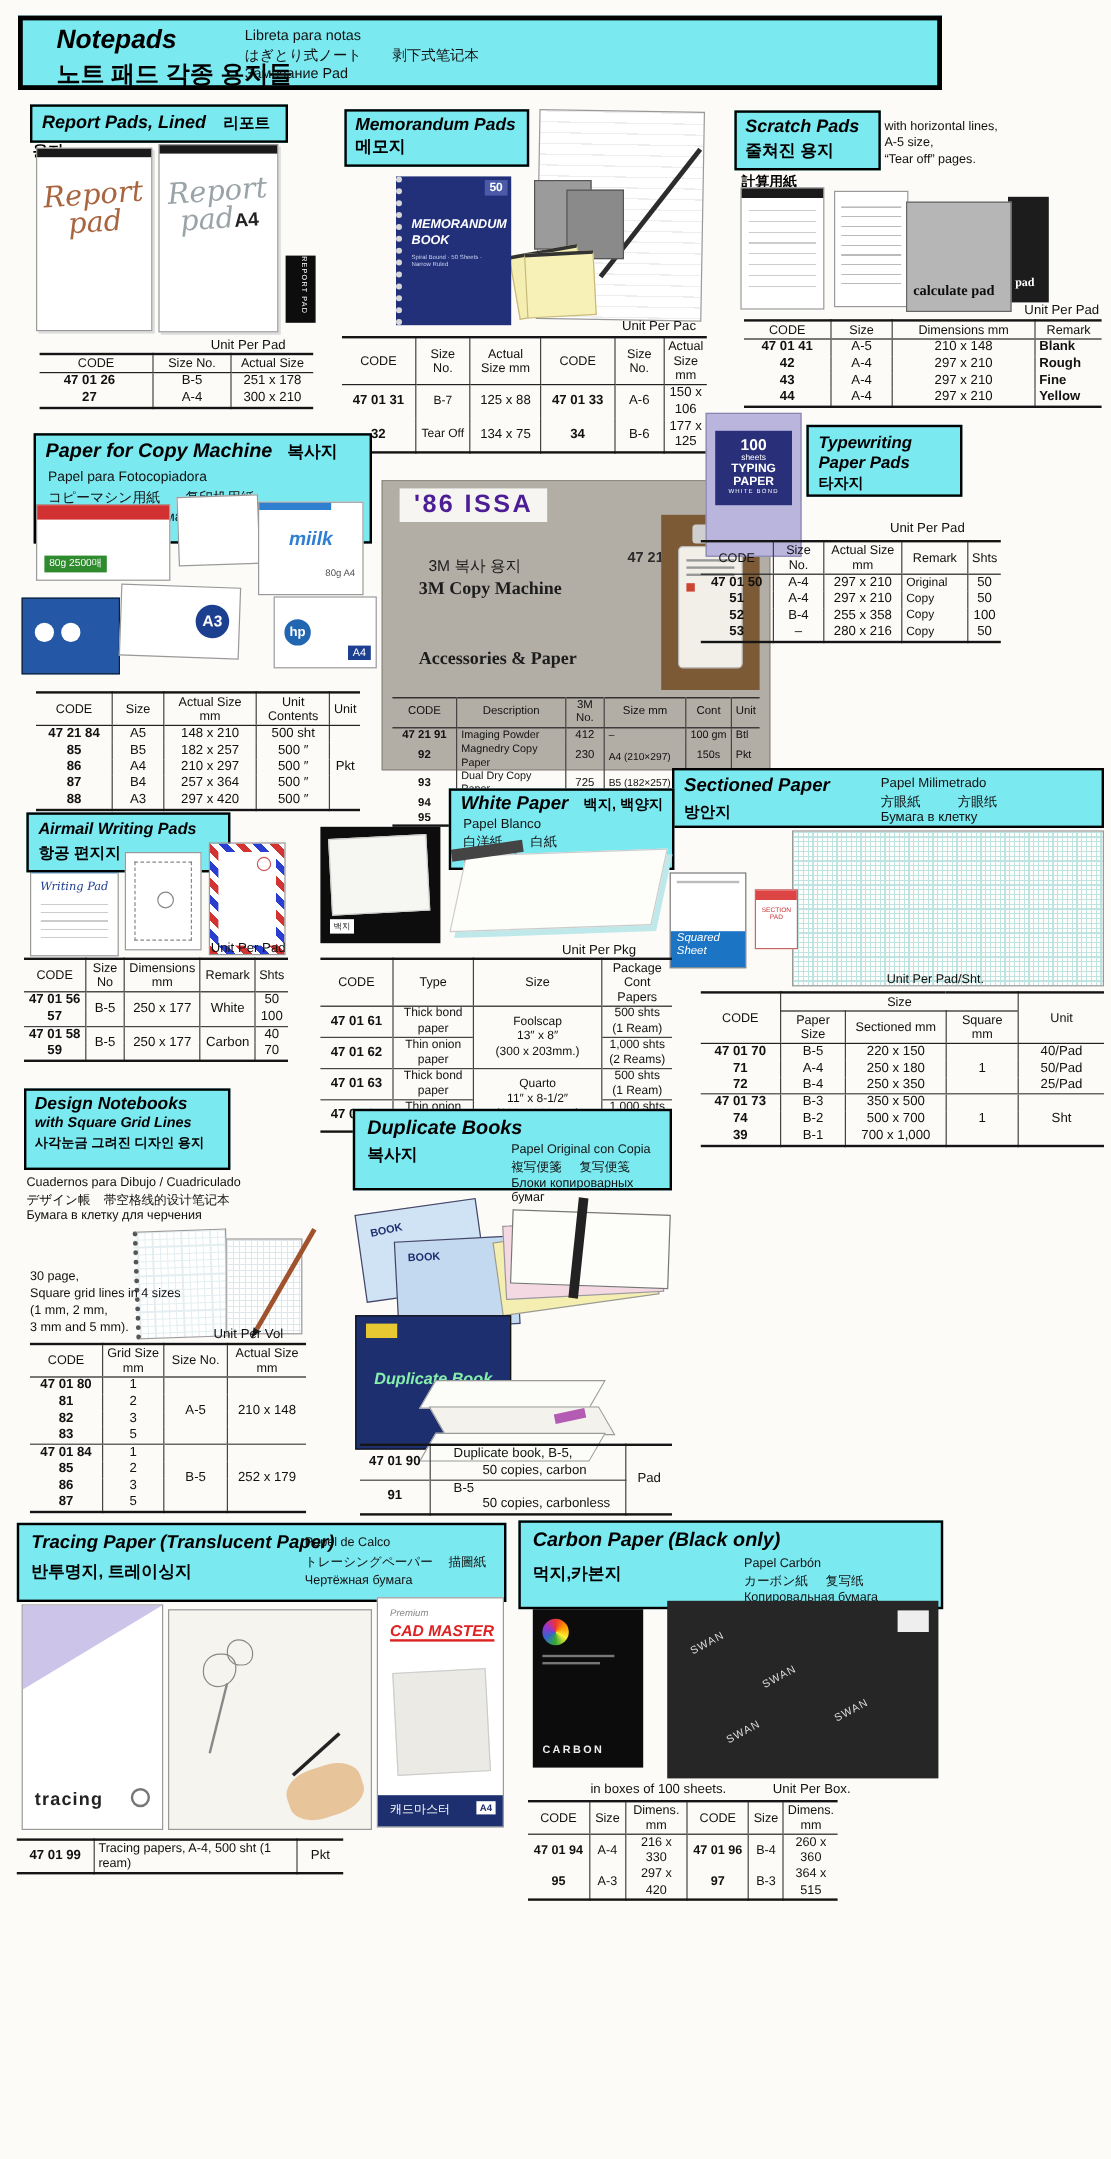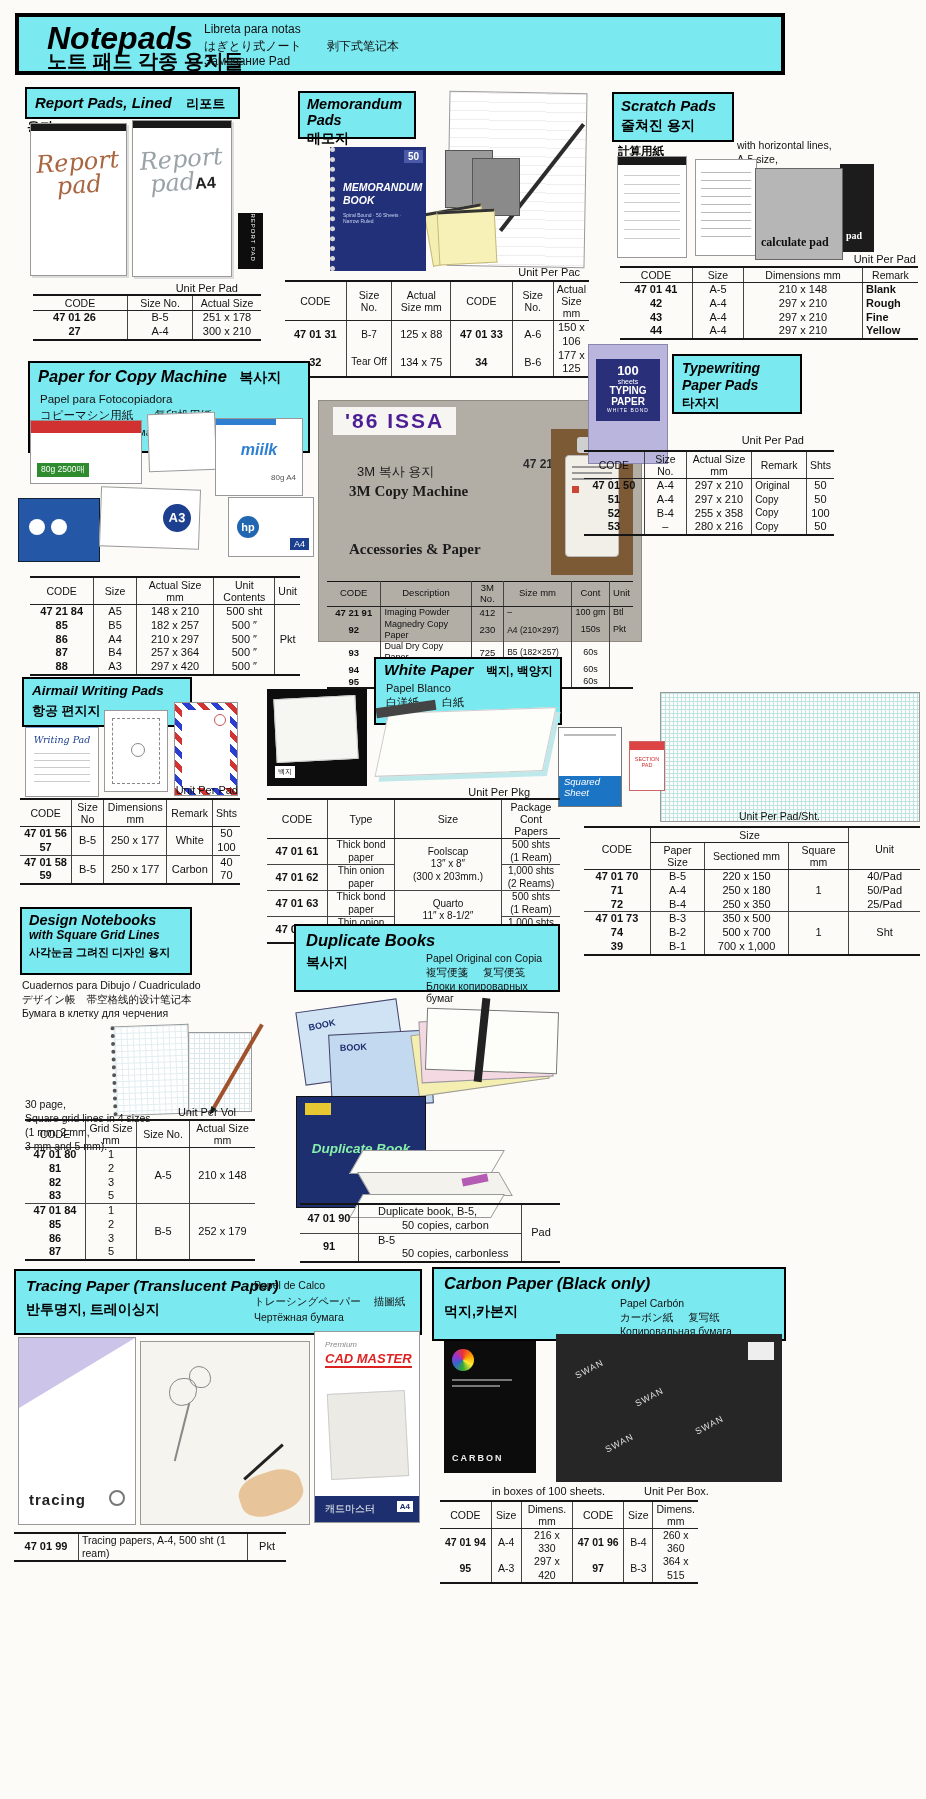--- a/index.html
+++ b/index.html
@@ -2,38 +2,38 @@
 <html><head>
 <meta charset="utf-8">
 <style>
   html,body{margin:0;padding:0;background:#e7e7e4;}
   .page{position:relative;width:926px;height:1799px;background:#fcfbf8;font-family:"Liberation Sans",sans-serif;color:#111;overflow:hidden;}
   .abs{position:absolute;}
   .cyan{background:#7be9f0;border:2px solid #000;box-sizing:border-box;}
   .ttl{font-style:italic;font-weight:bold;color:#000;}
   .kob{font-weight:bold;color:#000;}
   .lab{font-size:11px;color:#111;}
-  .tiny{font-size:10.5px;color:#111;line-height:14px;margin-top:40px;}
+  .tiny{font-size:10.5px;color:#111;line-height:14px;}
   .tbl{border-collapse:collapse;color:#111;border-top:2px solid #151515;border-bottom:2px solid #151515;background:transparent;}
   .tbl th{font-weight:normal;font-size:10.5px;padding:1px 3px;border-bottom:1px solid #222;text-align:center;line-height:1.15;}
   .tbl td{padding:0 3px;font-size:11px;line-height:1.25;}
   .vl{border-left:1px solid #444;}
   .code{font-weight:bold;text-align:center;white-space:nowrap;}
   .ctr{text-align:center;}
   .sep td{border-top:1px solid #444;}
   .pad{background:#fff;border:1px solid #999;box-sizing:border-box;}
   .script{font-family:"DejaVu Serif",serif;font-style:italic;line-height:0.95;text-align:center;}
 </style>
 </head>
 <body>
 
 <div class="page">
 
   <div class="abs cyan" style="left:15px;top:13px;width:770px;height:62px;border-width:4px;">
-    <div class="abs ttl" style="left:28px;top:3px;font-size:32px;text-align:right;">Notepads</div>
+    <div class="abs ttl" style="left:28px;top:3px;font-size:22px;text-align:right;">Notepads</div>
     <div class="abs kob" style="left:28px;top:31px;font-size:20px;">노트 패드 각종 용지들</div>
     <div class="abs" style="left:185px;top:5px;font-size:12px;">Libreta para notas</div>
     <div class="abs" style="left:185px;top:21px;font-size:12px;">
       <span>はぎとり式ノート</span>
       <span style="margin-left:22px;">剥下式笔记本</span>
     </div>
     <div class="abs" style="left:185px;top:37px;font-size:12px;">Замечание Pad</div>
   </div>
 
   <div class="abs cyan" style="left:25px;top:87px;width:215px;height:32px;">
@@ -76,21 +76,21 @@
         <td class="vl ctr">251 x 178</td>
       </tr>
         <tr>
         <td class="code" style="padding-right:14px;">27</td>
         <td class="vl ctr">A-4</td>
         <td class="vl ctr">300 x 210</td>
       </tr>
       </tbody>
   </table>
 
-  <div class="abs cyan" style="left:298px;top:91px;width:118px;height:48px;">
+  <div class="abs cyan" style="left:287px;top:91px;width:154px;height:48px;">
     <div class="ttl" style="font-size:14.5px;margin:3px 0 0 7px;">Memorandum Pads</div>
     <div class="kob" style="font-size:14px;margin:2px 0 0 7px;">메모지</div>
   </div>
   <div class="abs pad" style="left:448px;top:92px;width:138px;height:175px;transform:rotate(1deg);background-image:repeating-linear-gradient(#eee 0 1px, transparent 1px 9px);"></div>
   <div class="abs" style="left:540px;top:110px;width:4px;height:135px;background:#2c2c2c;transform:rotate(38deg);"></div>
   <div class="abs" style="left:445px;top:150px;width:46px;height:56px;background:#9b9b9b;border:1px solid #555;"></div>
   <div class="abs" style="left:472px;top:158px;width:46px;height:56px;background:#8a8a8a;border:1px solid #555;"></div>
   <div class="abs" style="left:428px;top:208px;width:56px;height:50px;background:#f4eeb0;border:1px solid #c7b97e;transform:rotate(-10deg);border-top:3px solid #333;"></div>
   <div class="abs" style="left:438px;top:210px;width:56px;height:50px;background:#f7f1b8;border:1px solid #c7b97e;transform:rotate(-3deg);border-top:3px solid #333;"></div>
   <div class="abs" style="left:330px;top:147px;width:96px;height:124px;background:#22307a;border-left:5px dotted #d8d8d8;box-sizing:border-box;">
@@ -402,20 +402,30 @@
         <tr>
         <td class="code">53</td>
         <td class="vl ctr">–</td>
         <td class="vl ctr">280 x 216</td>
         <td class="vl" style="font-size:10px;">Copy</td>
         <td class="vl ctr">50</td>
       </tr>
       </tbody>
   </table>
 
+  <div class="abs cyan" style="left:560px;top:640px;width:360px;height:50px;">
+    <div class="ttl" style="font-size:15.5px;margin:4px 0 0 8px;display:inline-block;">Sectioned Paper</div>
+    <div class="kob" style="font-size:13px;margin:4px 0 0 8px;">방안지</div>
+    <div class="abs" style="left:172px;top:5px;font-size:11px;">Papel Milimetrado</div>
+    <div class="abs" style="left:172px;top:19px;font-size:11px;">
+      <span>方眼紙</span>
+      <span style="margin-left:28px;">方眼纸</span>
+    </div>
+    <div class="abs" style="left:172px;top:33px;font-size:11px;">Бумага в клетку</div>
+  </div>
   <div class="abs" style="left:660px;top:692px;width:258px;height:128px;background:#fdfdfb;border:1px solid #999;background-image:repeating-linear-gradient(#bfe3e0 0 1px, transparent 1px 4px),repeating-linear-gradient(90deg,#bfe3e0 0 1px, transparent 1px 4px),repeating-linear-gradient(#8fc7c4 0 1px, transparent 1px 20px),repeating-linear-gradient(90deg,#8fc7c4 0 1px, transparent 1px 20px);"></div>
   <div class="abs pad" style="left:558px;top:727px;width:64px;height:80px;border-color:#777;">
     <div style="margin:6px 5px 0;height:2px;background:#bbb;"></div>
     <div class="abs" style="left:0;bottom:0;width:100%;height:30px;background:#1b74c4;color:#fff;font-style:italic;font-size:9.5px;padding-left:5px;box-sizing:border-box;">
       <div>Squared</div>
       <div>Sheet</div>
     </div>
   </div>
   <div class="abs pad" style="left:629px;top:741px;width:36px;height:50px;border-color:#c66;">
     <div style="height:8px;background:#d44;"></div>

